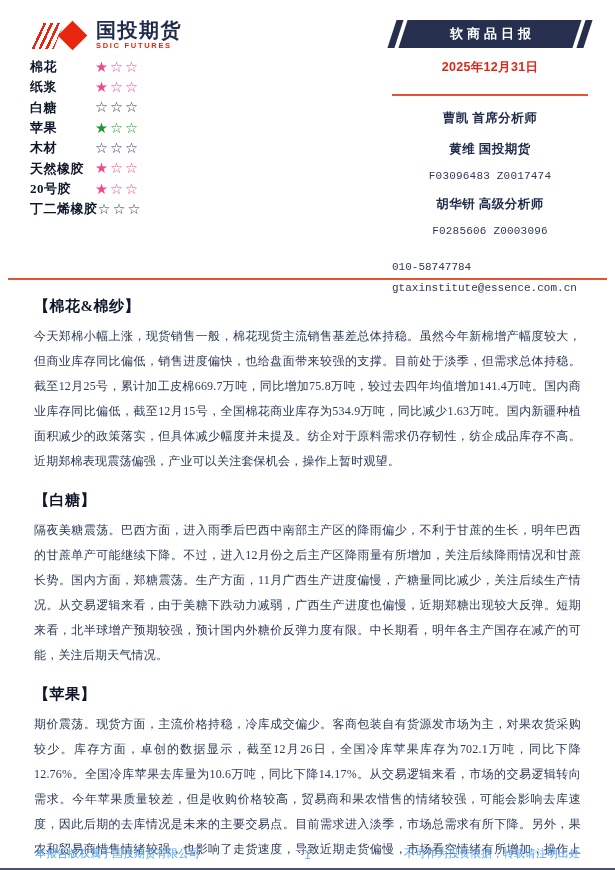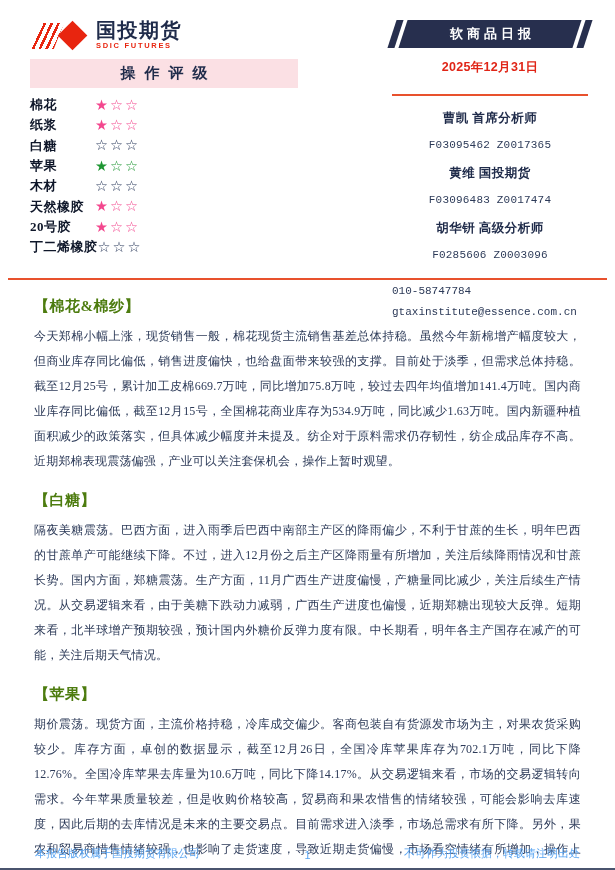--- a/index.html
+++ b/index.html
@@ -58,21 +58,21 @@
   .analyst-codes { font-family:"Liberation Mono",monospace; font-size:11px; color:#2C3A58; margin-top:12px; letter-spacing:0.2px; }
   .contact { margin-top:24px; }
   .contact-line { font-family:"Liberation Mono",monospace; font-size:11px; color:#2C3A58; margin-top:9px; }
   a.contact-line { display:block; text-decoration:none; }
 
   
   .divider { border-top:2px solid #E8512D; margin:0 8px; }
 
   
   .sections { padding:0 34px; }
-  .section-title { font-size:15px; font-weight:bold; color:#4d7c0f; margin-top:17px; letter-spacing:0.5px; }
+  .section-title { font-size:15px; font-weight:bold; color:#0f172a; margin-top:17px; letter-spacing:0.5px; }
   .section-body { margin-top:8px; font-size:12px; line-height:25px; text-align:justify; color:#2C3A58; letter-spacing:0.2px; }
 
   
   .footer {
     position:absolute; left:0; right:0; bottom:7px; padding:0 35px;
     font-family:"Liberation Sans",sans-serif; font-size:11px; color:#58A4F2;
     display:flex; justify-content:space-between; align-items:flex-end;
   }
   .footer .page-num { position:absolute; left:50%; transform:translateX(-50%); }
 </style>
@@ -88,23 +88,20 @@
         <div class="logo-mark">
           <div class="logo-stripes"></div>
           <div class="logo-diamond"></div>
         </div>
         <div class="logo-text">
           <div class="logo-title">国投期货</div>
           <div class="logo-sub">SDIC FUTURES</div>
         </div>
       </div>
 
-      <div class="rating-box">
-        <span>操作评级</span>
-      </div>
 
       <div class="ratings-list">
           <div class="rating-row">
             <span class="rating-label">棉花</span>
             <span class="rating-stars" style="color: rgb(243, 71, 142);">★☆☆</span>
           </div>
           <div class="rating-row">
             <span class="rating-label">纸浆</span>
             <span class="rating-stars" style="color: rgb(243, 71, 142);">★☆☆</span>
           </div>
@@ -141,21 +138,20 @@
         <div class="banner-main">
           <span>软商品日报</span>
         </div>
         <span class="strip"></span>
       </div>
 
       <div class="report-date">2025年12月31日</div>
 
       <div class="analysts">
           <div class="analyst-name">曹凯 首席分析师</div>
-          <div class="analyst-codes">F03095462 Z0017365</div>
           <div class="analyst-name">黄维 国投期货</div>
           <div class="analyst-codes">F03096483 Z0017474</div>
           <div class="analyst-name">胡华钘 高级分析师</div>
           <div class="analyst-codes">F0285606 Z0003096</div>
         </div>
 
       <div class="contact">
         <div class="contact-line">010-58747784</div>
         <a href="#" class="contact-line">gtaxinstitute@essence.com.cn</a>
       </div>

